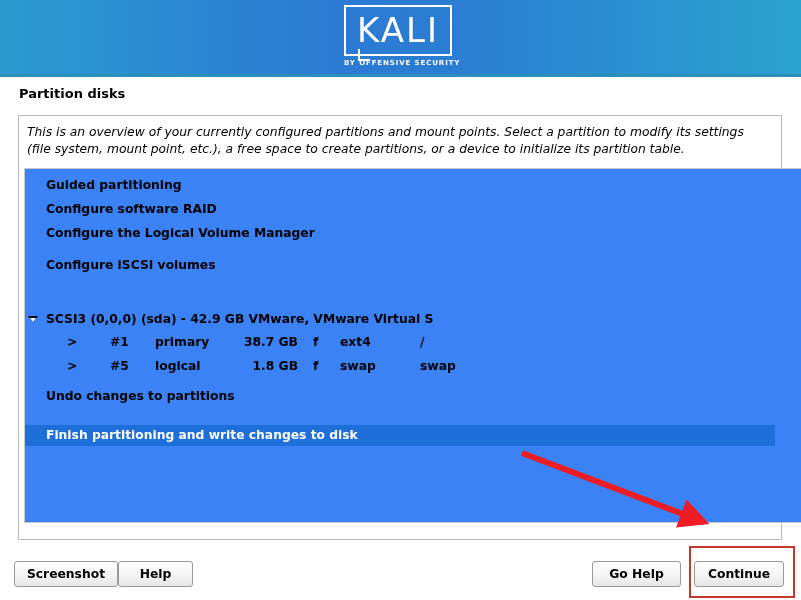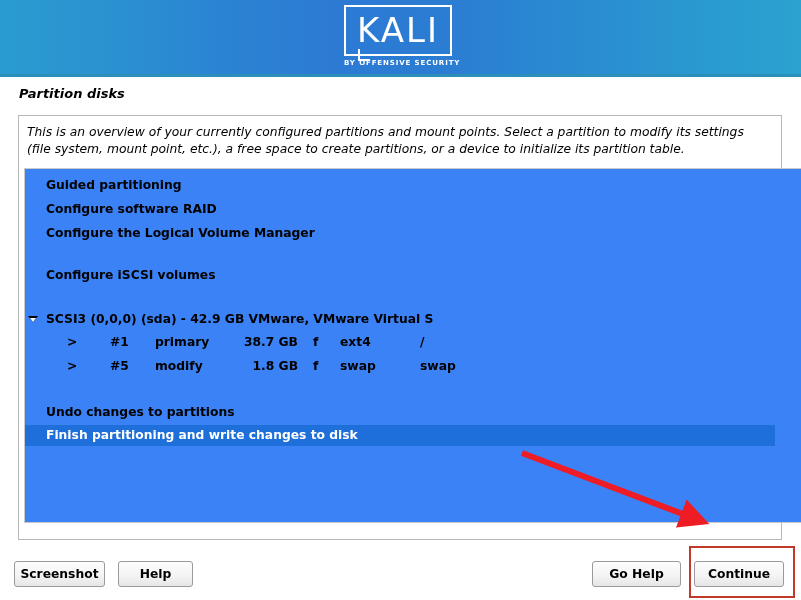--- a/index.html
+++ b/index.html
@@ -92,21 +92,20 @@
   }
 
   
   #page-title {
     position: absolute;
     left: 19px;
     top: 86px;
     font-size: 13px;
     font-weight: bold;
     color: #000000;
-    font-style: italic;
   }
 
   
   #content-panel {
     position: absolute;
     left: 18px;
     top: 115px;
     width: 764px;
     height: 425px;
     border: 1px solid #b8b8b8;
@@ -237,21 +236,21 @@
     border-radius: 3px;
     background: linear-gradient(180deg, #fdfdfd 0%, #f4f4f4 55%, #e6e6e6 100%);
     font-size: 12.3px;
     font-weight: bold;
     color: #000000;
     text-align: center;
     line-height: 25px;
     box-sizing: border-box;
     white-space: nowrap;
   }
-  #btn-screenshot { left: 14px;  top: 561px; width: 91px; }
+  #btn-screenshot { left: 14px;  top: 561px; width: 104px; }
   #btn-help       { left: 118px; top: 561px; width: 75px; }
   #btn-goback     { left: 592px; top: 561px; width: 89px; }
   #btn-continue   { left: 694px; top: 561px; width: 90px; }
 
   
   #annot-box {
     position: absolute;
     left: 689px;
     top: 546px;
     width: 106px;
@@ -292,49 +291,49 @@
 
     <div class="list-row" style="top:6px;">
       <span class="label">Guided partitioning</span>
     </div>
     <div class="list-row" style="top:30px;">
       <span class="label">Configure software RAID</span>
     </div>
     <div class="list-row" style="top:54px;">
       <span class="label">Configure the Logical Volume Manager</span>
     </div>
-    <div class="list-row" style="top:96px;">
+    <div class="list-row" style="top:86px;">
       <span class="label">Configure iSCSI volumes</span>
     </div>
 
     <div id="disk-row" style="top:140px;">
       <span id="disk-chevron"></span>
       <span id="disk-label">SCSI3 (0,0,0) (sda) - 42.9 GB VMware, VMware Virtual S</span>
     </div>
 
     <div class="part-row" style="top:163px;">
       <span class="c-marker">&gt;</span>
       <span class="c-num">#1</span>
       <span class="c-type">primary</span>
       <span class="c-size">38.7 GB</span>
       <span class="c-flag">f</span>
       <span class="c-fs">ext4</span>
       <span class="c-mount">/</span>
     </div>
     <div class="part-row" style="top:187px;">
       <span class="c-marker">&gt;</span>
       <span class="c-num">#5</span>
-      <span class="c-type">modify</span>
+      <span class="c-type">logical</span>
       <span class="c-size">1.8 GB</span>
       <span class="c-flag">f</span>
       <span class="c-fs">swap</span>
       <span class="c-mount">swap</span>
     </div>
 
-    <div class="list-row" style="top:233px;text-align:center;">
+    <div class="list-row" style="top:217px;text-align:center;">
       <span class="label">Undo changes to partitions</span>
     </div>
     <div class="list-row selected" style="top:256px;">
       <span class="label">Finish partitioning and write changes to disk</span>
     </div>
 
   </div>
 </div>
 
 <div class="btn" id="btn-screenshot">Screenshot</div>

